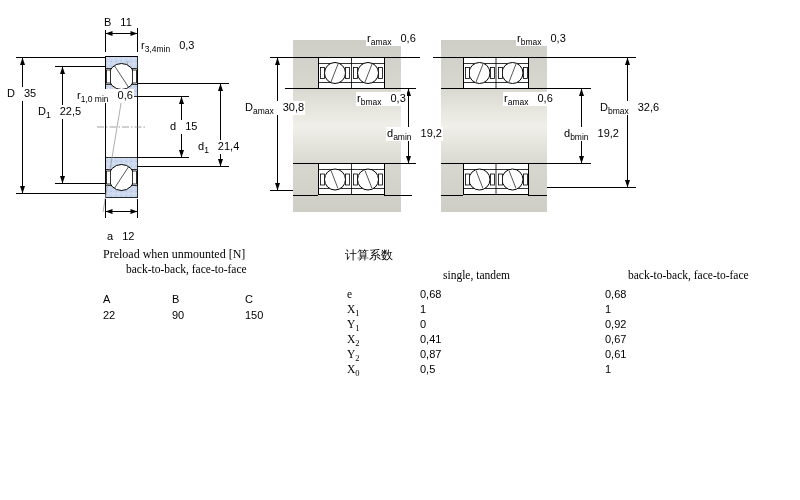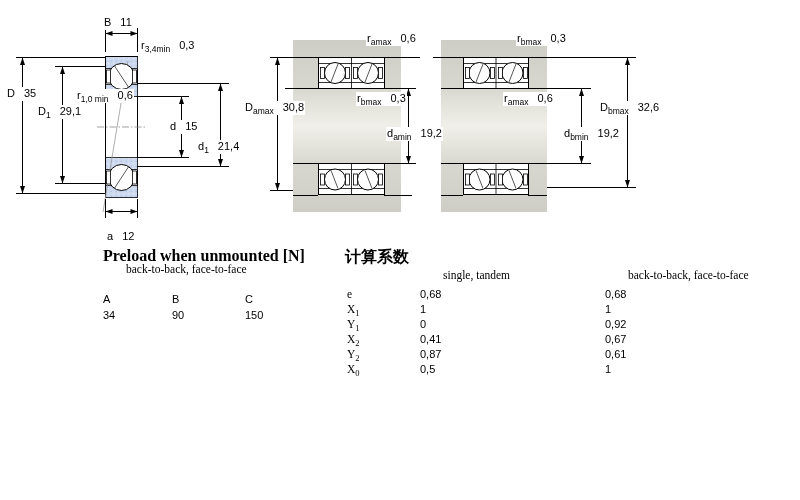--- a/index.html
+++ b/index.html
@@ -3,22 +3,22 @@
 <meta charset="utf-8">
 <style>
   html,body{margin:0;padding:0;background:#fff;}
   #page{position:relative;width:800px;height:376px;background:#fff;overflow:hidden;
         font-family:"Liberation Sans",sans-serif;color:#000;}
   #diagram-svg{position:absolute;left:0;top:0;}
   .dim{position:absolute;background:#fff;padding:0 1px;white-space:nowrap;
        font-size:11px;line-height:13px;}
   .dim sub{font-size:8.5px;line-height:8px;}
   .dim .val{margin-left:9px;}
-  .tbl-title{position:absolute;font-family:"Liberation Serif",serif;font-weight:bold;
-             font-size:16px;white-space:nowrap;}
+  .tbl-title{position:absolute;font-family:"Liberation Serif",serif;font-weight:normal;
+             font-size:12px;white-space:nowrap;}
   .tbl-sub{position:absolute;font-family:"Liberation Serif",serif;font-size:11.5px;white-space:nowrap;margin-left:23px;}
   .cell{position:absolute;font-size:11px;white-space:nowrap;}
   .frow{position:absolute;left:0;width:100%;height:15px;}
   .frow .lab{position:absolute;left:347px;font-family:"Liberation Serif",serif;font-size:11.5px;}
   .frow .lab sub{font-size:8.5px;}
   .frow .v1{position:absolute;left:420px;font-size:11px;}
   .frow .v2{position:absolute;left:605px;font-size:11px;}
 </style>
 </head>
 <body>
@@ -200,21 +200,21 @@
       <polygon points="581.5,88.5 579,96 584,96"></polygon>
         <polygon points="581.5,163.5 579,156 584,156"></polygon>
       <polygon points="627.5,57.5 625,65 630,65"></polygon>
         <polygon points="627.5,187.5 625,180 630,180"></polygon>
     </g>
   </svg>
 
   <span class="dim" style="left:103px;top:16px"><span>B</span><sub></sub><span class="val">11</span></span>
   <span class="dim" style="left:140px;top:39px"><span>r</span><sub>3,4min</sub><span class="val">0,3</span></span>
   <span class="dim" style="left:6px;top:87px"><span>D</span><sub></sub><span class="val">35</span></span>
-  <span class="dim" style="left:37px;top:105px"><span>D</span><sub>1</sub><span class="val">29,1</span></span>
+  <span class="dim" style="left:37px;top:105px"><span>D</span><sub>1</sub><span class="val">22,5</span></span>
   <span class="dim" style="left:76px;top:89px"><span>r</span><sub>1,0 min</sub><span class="val">0,6</span></span>
   <span class="dim" style="left:169px;top:120px"><span>d</span><sub></sub><span class="val">15</span></span>
   <span class="dim" style="left:197px;top:140px"><span>d</span><sub>1</sub><span class="val">21,4</span></span>
   <span class="dim" style="left:106px;top:230px"><span>a</span><sub></sub><span class="val">12</span></span>
 
   <span class="dim" style="left:366px;top:32px"><span>r</span><sub>amax</sub><span class="val">0,6</span></span>
   <span class="dim" style="left:356px;top:92px"><span>r</span><sub>bmax</sub><span class="val">0,3</span></span>
   <span class="dim" style="left:244px;top:101px"><span>D</span><sub>amax</sub><span class="val">30,8</span></span>
   <span class="dim" style="left:386px;top:127px"><span>d</span><sub>amin</sub><span class="val">19,2</span></span>
 
@@ -222,21 +222,21 @@
   <span class="dim" style="left:503px;top:92px"><span>r</span><sub>amax</sub><span class="val">0,6</span></span>
   <span class="dim" style="left:599px;top:101px"><span>D</span><sub>bmax</sub><span class="val">32,6</span></span>
   <span class="dim" style="left:563px;top:127px"><span>d</span><sub>bmin</sub><span class="val">19,2</span></span>
 
   <div>
     <span class="tbl-title" style="left:103px;top:247px">Preload when unmounted [N]</span>
     <span class="tbl-sub" style="left:103px;top:263px">back-to-back, face-to-face</span>
     <span class="cell" style="left:103px;top:293px">A</span>
     <span class="cell" style="left:172px;top:293px">B</span>
     <span class="cell" style="left:245px;top:293px">C</span>
-    <span class="cell" style="left:103px;top:309px">34</span>
+    <span class="cell" style="left:103px;top:309px">22</span>
     <span class="cell" style="left:172px;top:309px">90</span>
     <span class="cell" style="left:245px;top:309px">150</span>
   </div>
 
   <div>
     <span class="tbl-title" style="left:345px;top:247px">计算系数</span>
     <span class="tbl-sub" style="left:420px;top:269px">single, tandem</span>
     <span class="tbl-sub" style="left:605px;top:269px">back-to-back, face-to-face</span>
 
     <div class="frow" style="top:288px">

